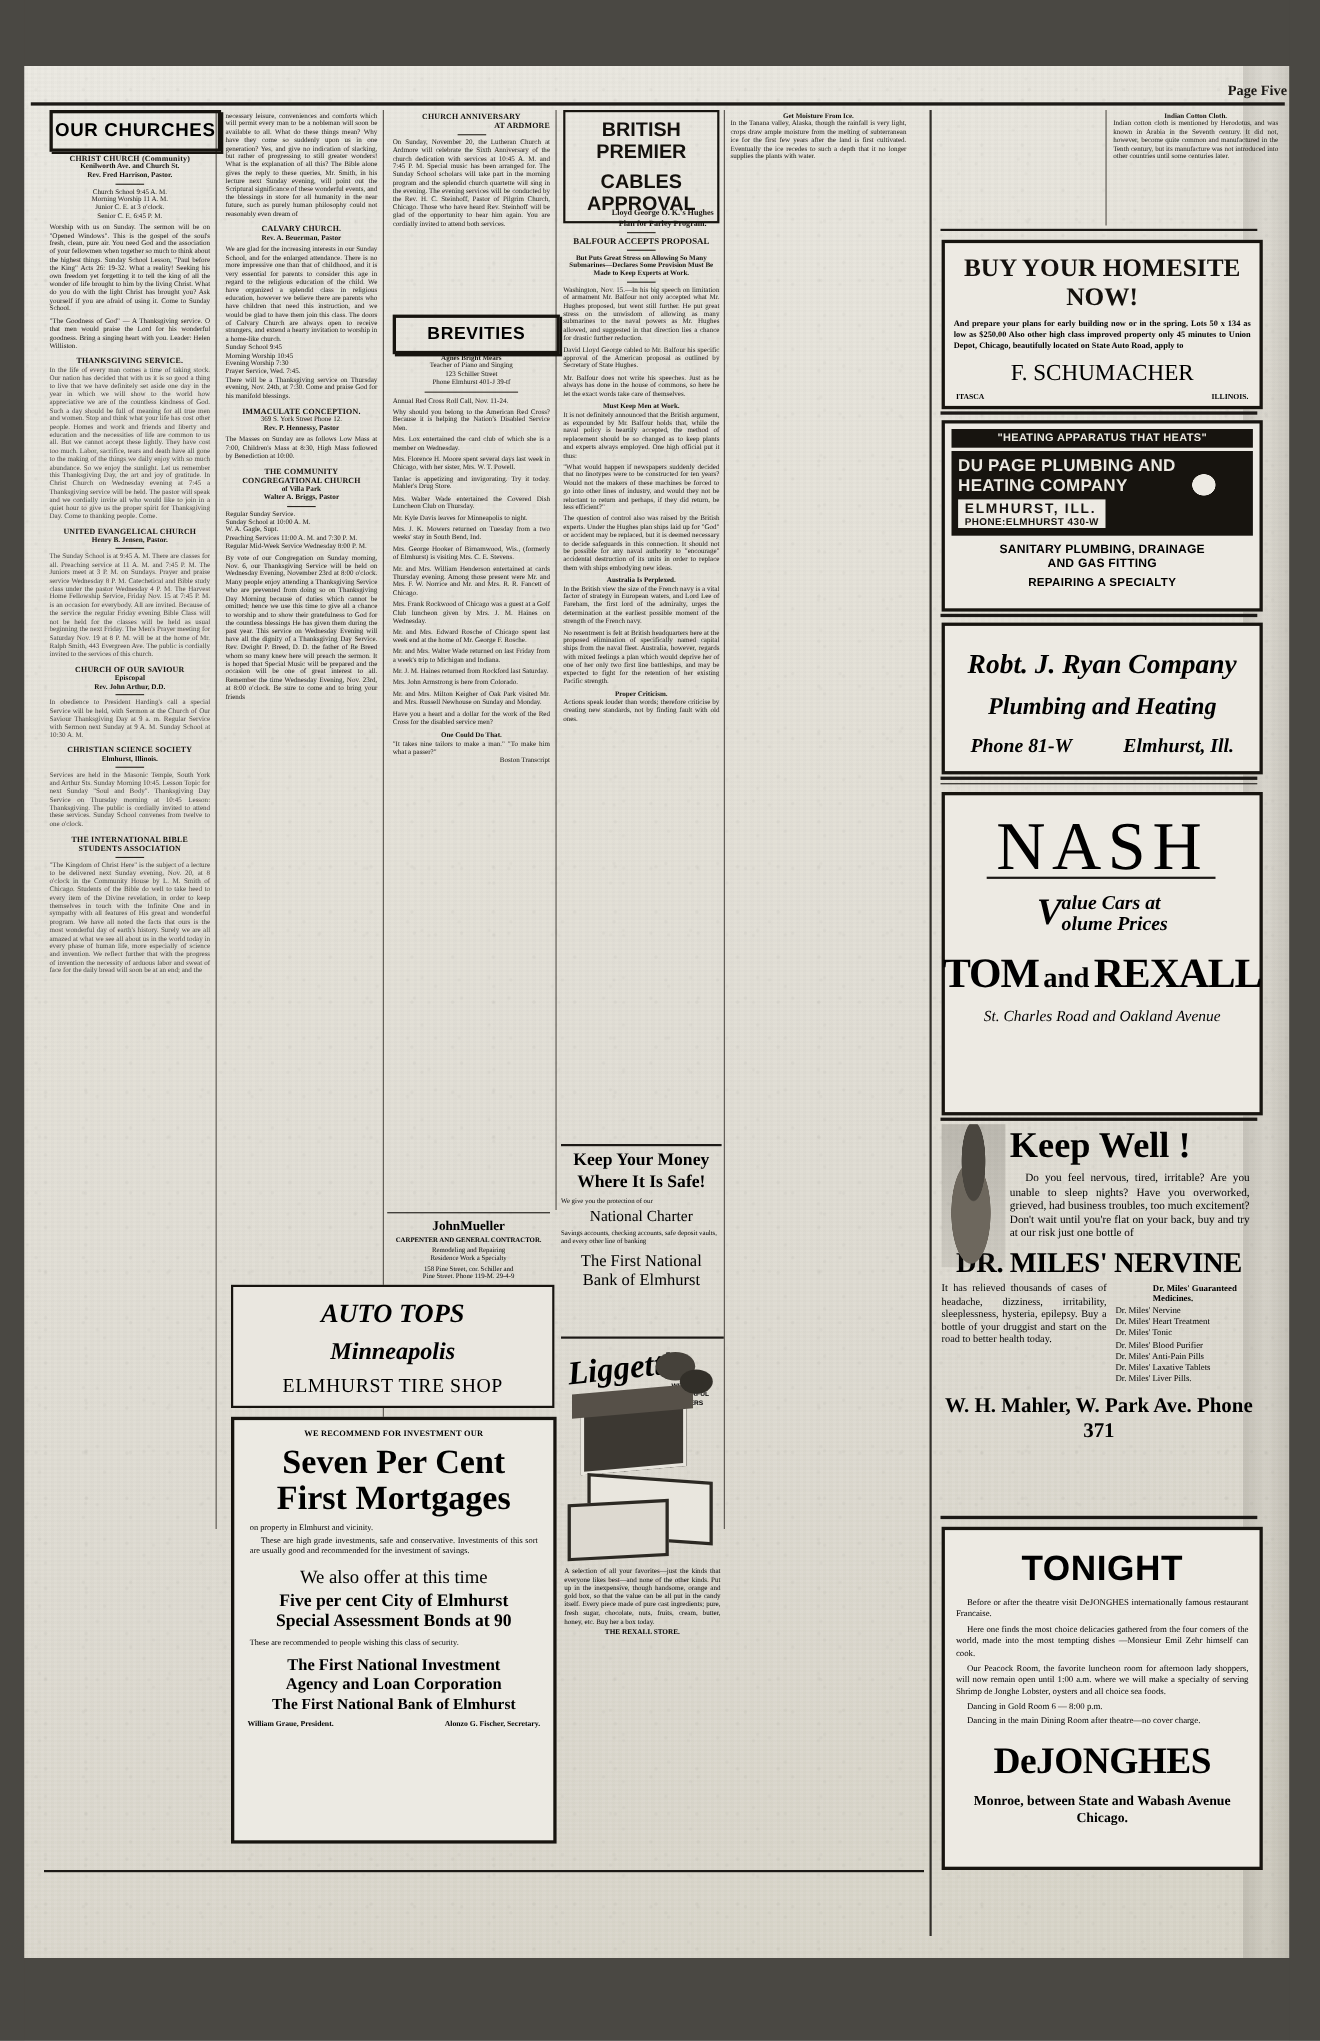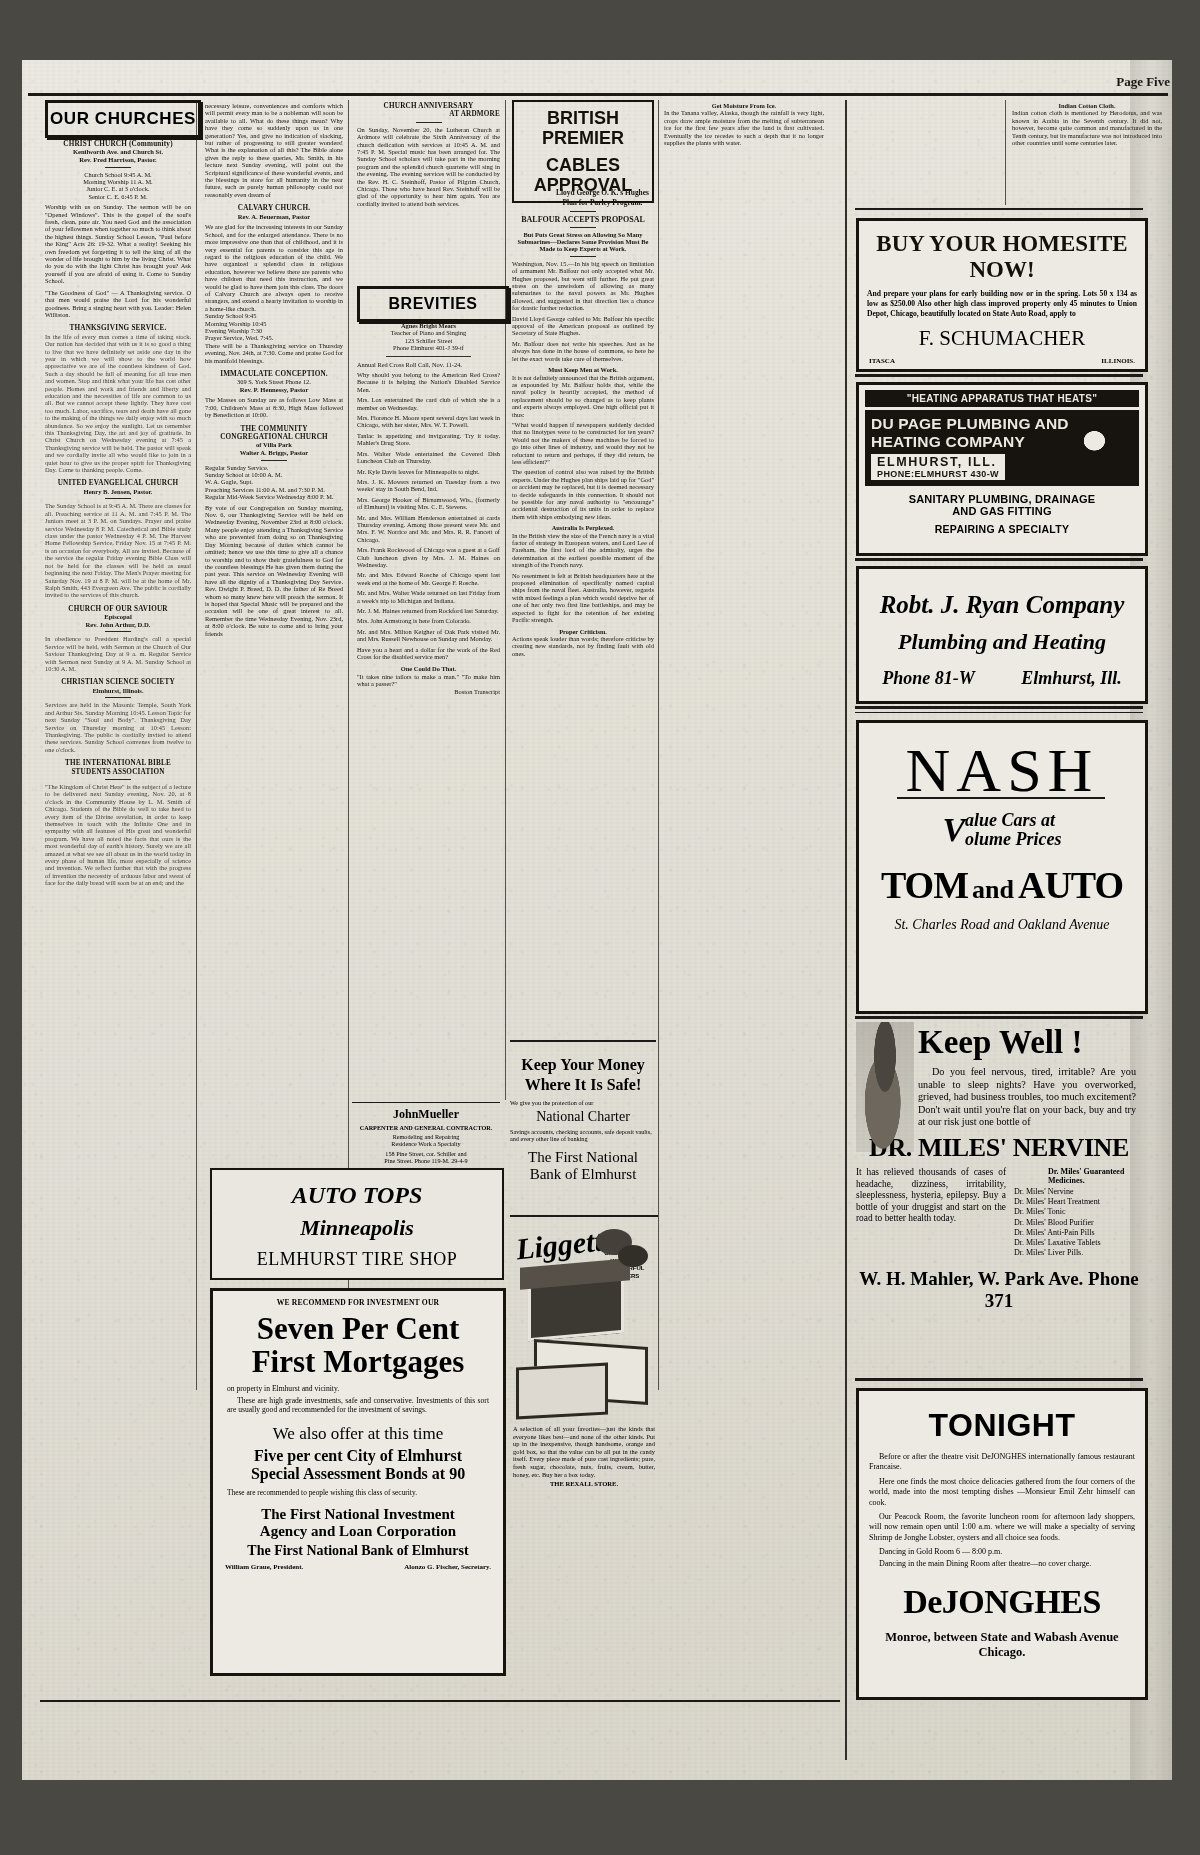--- a/index.html
+++ b/index.html
@@ -246,21 +246,21 @@
     <div class="body-txt" style="margin-top:3px;">The question of control also was raised by the British experts.  Under the Hughes plan ships laid up for "God" or accident may be replaced, but it is deemed necessary to decide safeguards in this connection.  It should not be possible for any naval authority to "encourage" accidental destruction of its units in order to replace them with ships embodying new ideas.</div>
     <div class="body-txt ctr" style="font-weight:bold;margin-top:4px;">Australia Is Perplexed.</div>
     <div class="body-txt">In the British view the size of the French navy is a vital factor of strategy in European waters, and Lord Lee of Fareham, the first lord of the admiralty, urges the determination at the earliest possible moment of the strength of the French navy.</div>
     <div class="body-txt" style="margin-top:3px;">No resentment is felt at British headquarters here at the proposed elimination of specifically named capital ships from the naval fleet.  Australia, however, regards with mixed feelings a plan which would deprive her of one of her only two first line battleships, and may be expected to fight for the retention of her existing Pacific strength.</div>
     <div class="body-txt ctr" style="font-weight:bold;margin-top:4px;">Proper Criticism.</div>
     <div class="body-txt">Actions speak louder than words; therefore criticise by creating new standards, not by finding fault with old ones.</div>
   </div>
 
   <div class="ad" style="left:510px;top:1040px;width:146px;height:170px;">
     <div class="rule" style="left:0;top:0;width:146px;height:2px;"></div>
-    <div class="ctr serif" style="font-size:16px;font-weight:bold;margin-top:16px;">Keep Your Money</div>
+    <div class="ctr serif" style="font-size:16px;font-weight:bold;margin-top:6px;">Keep Your Money</div>
     <div class="ctr serif" style="font-size:16px;font-weight:bold;margin-top:2px;">Where  It  Is  Safe!</div>
     <div class="tiny" style="margin-top:5px;">We give you the protection of our</div>
     <div class="ctr serif" style="font-size:14px;margin-top:3px;">National Charter</div>
     <div class="tiny" style="margin-top:3px;">Savings accounts, checking accounts, safe deposit vaults, and every other line of banking</div>
     <div class="ctr serif" style="font-size:15px;margin-top:6px;">The First National</div>
     <div class="ctr serif" style="font-size:15px;">Bank of Elmhurst</div>
   </div>
 
   <div class="ad" style="left:510px;top:1215px;width:148px;height:450px;">
     <div class="rule" style="left:0;top:0;width:148px;height:2px;"></div>
@@ -346,21 +346,21 @@
     <div style="display:flex;justify-content:center;align-items:center;margin-top:6px;">
       <span class="serif ital" style="font-size:34px;font-weight:bold;line-height:30px;">V</span>
       <span style="display:inline-block;text-align:left;">
         <span class="serif ital" style="font-size:18px;font-weight:bold;display:block;line-height:19px;">alue Cars at</span>
         <span class="serif ital" style="font-size:18px;font-weight:bold;display:block;line-height:19px;">olume Prices</span>
       </span>
     </div>
     <div style="display:flex;justify-content:center;align-items:baseline;margin-top:14px;">
       <span class="serif" style="font-size:38px;font-weight:bold;letter-spacing:-1px;">TOM</span>
       <span class="serif" style="font-size:26px;font-weight:bold;margin:0 4px;">and</span>
-      <span class="serif" style="font-size:38px;font-weight:bold;letter-spacing:-1px;">AUTO</span>
+      <span class="serif" style="font-size:38px;font-weight:bold;letter-spacing:-1px;">REXALL</span>
     </div>
     <div class="ctr serif ital" style="font-size:14px;margin-top:10px;">St. Charles Road and Oakland Avenue</div>
   </div>
 
   <div class="rule" style="left:855px;top:1016px;width:288px;height:3px;"></div>
 
   <div class="ad" style="left:856px;top:1026px;width:286px;height:340px;">
     <div style="position:relative;height:40px;">
       <div style="position:absolute;left:0;top:-4px;width:58px;height:130px;
                   background:radial-gradient(ellipse at 50% 26%, #4a463f 0 26%, transparent 27%),

